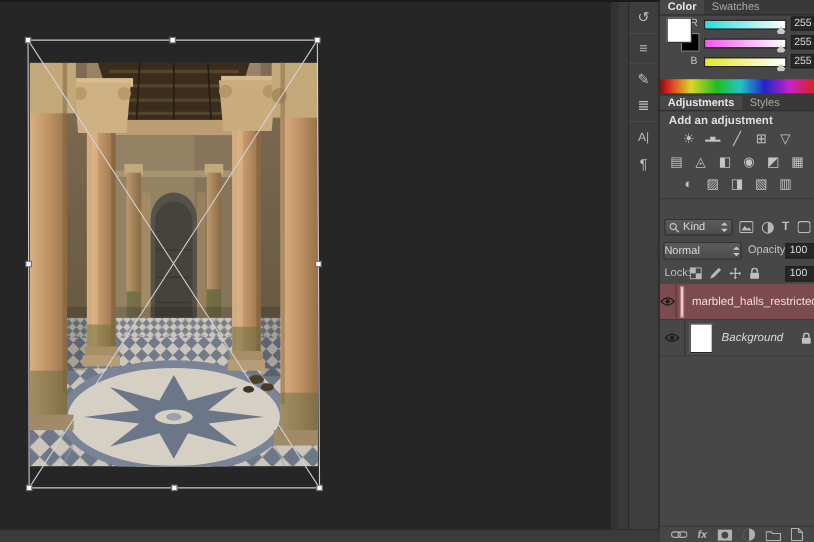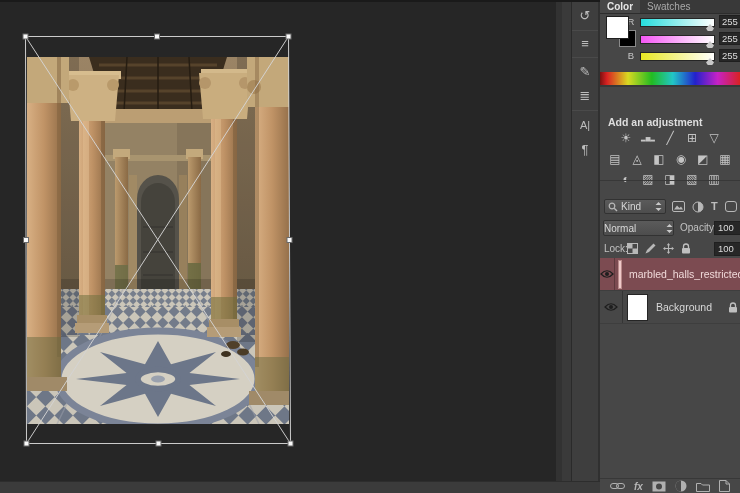--- a/index.html
+++ b/index.html
@@ -41,21 +41,21 @@
   .ch-track{position:absolute;left:40px;top:2px;width:73px;height:7px;border:1px solid #252525;}
   .ch-thumb{position:absolute;left:106px;top:8px;width:8px;height:7px;background:#c9c9c9;
             clip-path:polygon(50% 0,100% 65%,78% 100%,22% 100%,0 65%);}
   .ch-val{position:absolute;left:119px;top:-1px;width:30px;height:11px;background:#272727;
           border:1px solid #1f1f1f;color:#dcdcdc;font-size:9.5px;padding:0 2px;line-height:11px;}
   #spectrum{position:absolute;left:0;top:72px;width:140px;height:13px;
      background:linear-gradient(90deg,#7a1010 0%,#d92222 5%,#d9d922 20%,#22bb22 37%,
         #22c6c6 52%,#2222cc 68%,#c622c6 84%,#d92222 100%);}
   
   #adj-tabs{top:87px;height:14px;}
-  #adj-body{position:absolute;left:0;top:113px;width:140px;height:79px;}
+  #adj-body{position:absolute;left:0;top:101px;width:140px;height:79px;}
   #adj-heading{position:absolute;left:8px;top:3px;font-size:10.5px;font-weight:bold;color:#dedede;}
   .adj-row{position:absolute;left:0;width:140px;display:flex;justify-content:center;gap:5px;}
   .adj-icon{width:17px;height:16px;text-align:center;font-size:12px;line-height:16px;
             color:#c4c4c4;cursor:pointer;}
   .adj-icon.small{font-size:6px;letter-spacing:0;}
   
   #layers-tabs{top:181px;height:16px;}
   #layers-tabs .tab{padding-top:2px;}
   #filter-row{position:absolute;left:0;top:198px;width:132px;height:18px;}
   .dropdown{background:linear-gradient(#5b5b5b,#4d4d4d);border:1px solid #323232;
@@ -84,21 +84,21 @@
              background:#474747;cursor:pointer;}
   .layer-row.selected{background:#7c4b51;}
   .eye-cell{width:22px;height:32px;display:flex;align-items:center;justify-content:center;
             border-right:1px solid rgba(0,0,0,.25);}
   .thumb{width:21px;height:27px;margin-left:4px;box-sizing:border-box;}
   .thumb.image{border:1px solid #efc9c9;outline:1px solid #b98a8a;
      background:linear-gradient(180deg,#b5713d 0%,#8a5a33 30%,#6e4a2c 55%,#9a7a55 75%,#7b6a55 100%);}
   .thumb.white{background:#ffffff;border:1px solid #252525;}
   .layer-name{margin-left:8px;font-size:10.5px;color:#d8d8d8;white-space:nowrap;}
   .layer-row.selected .layer-name{color:#f0d9d9;}
-  .layer-name.italic{}
+  .layer-name.italic{font-style:italic;}
   .layer-lock{margin-left:auto;margin-right:2px;}
   #layers-bottom{position:absolute;left:0;top:478px;width:140px;height:15px;background:#474747;
       border-top:1px solid #383838;display:flex;align-items:center;gap:9px;padding-left:10px;
       box-sizing:border-box;}
   .fx-glyph{font-size:10px;font-style:italic;font-weight:bold;color:#b5b5b5;}
   .ps-icon{display:inline-flex;align-items:center;cursor:pointer;}
 </style>
 </head>
 <body>
 
@@ -284,20 +284,24 @@
             <span class="ch-label">B</span>
             <span class="ch-track" style="background:linear-gradient(90deg,#e8e822,#ffffff)"></span>
             <span class="ch-thumb"></span>
             <span class="ch-val">255</span>
           </div>
         </div>
     </div>
     <div id="spectrum"></div>
     <div class="divider" style="top:85px"></div>
 
+    <div class="tabbar" id="adj-tabs">
+      <div class="tab active">Adjustments</div>
+      <div class="tab">Styles</div>
+    </div>
     <div id="adj-body">
       <div id="adj-heading">Add an adjustment</div>
       <div id="adj-grid">
           <div class="adj-row" style="top: 17px;">
             <span class="adj-icon">☀</span>
             <span class="adj-icon small">▂▅▂</span>
             <span class="adj-icon">╱</span>
             <span class="adj-icon">⊞</span>
             <span class="adj-icon">▽</span>
           </div>

